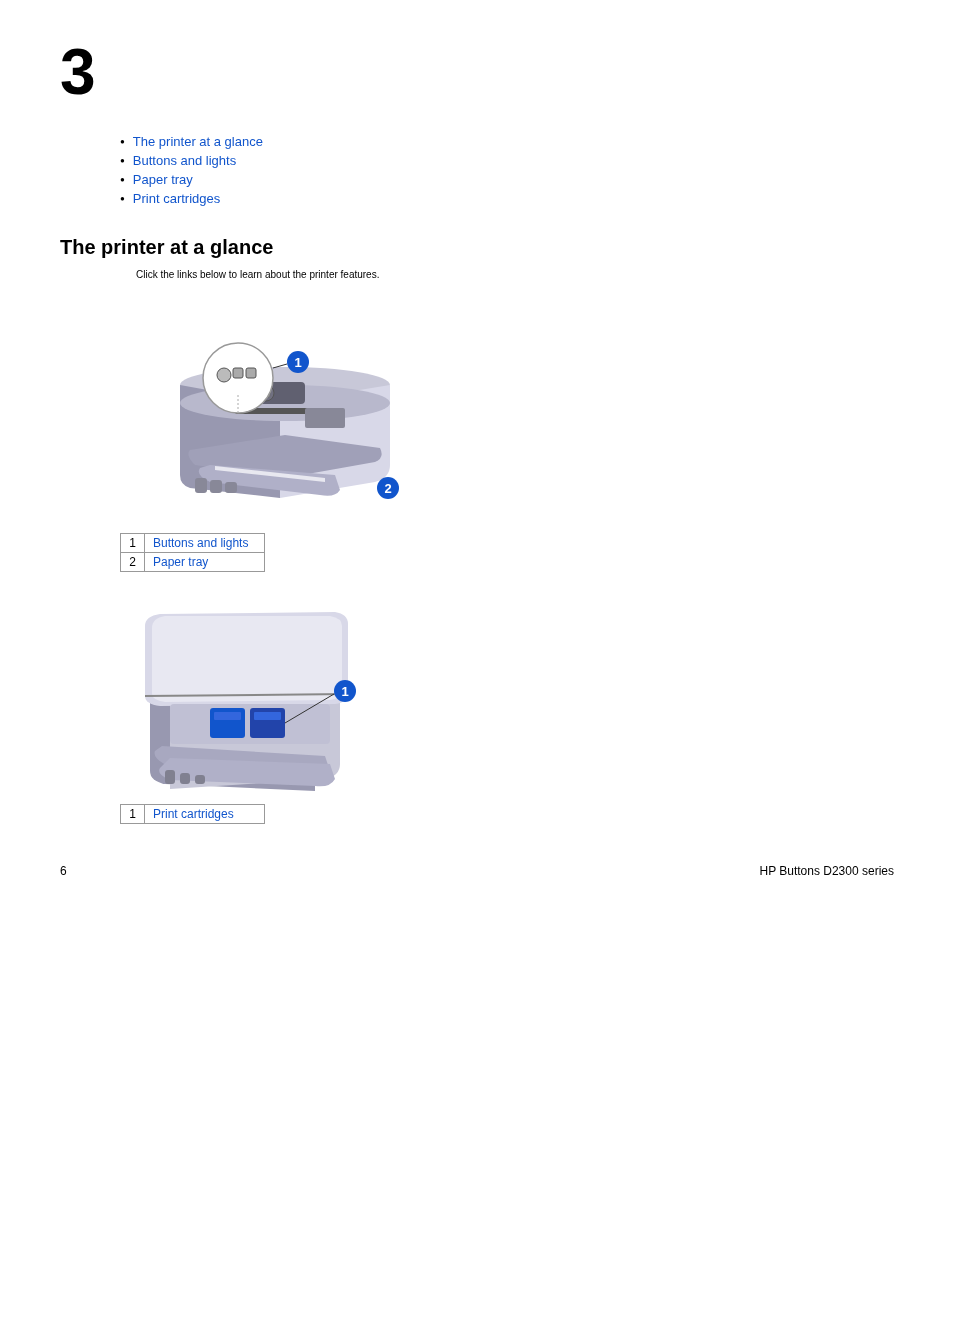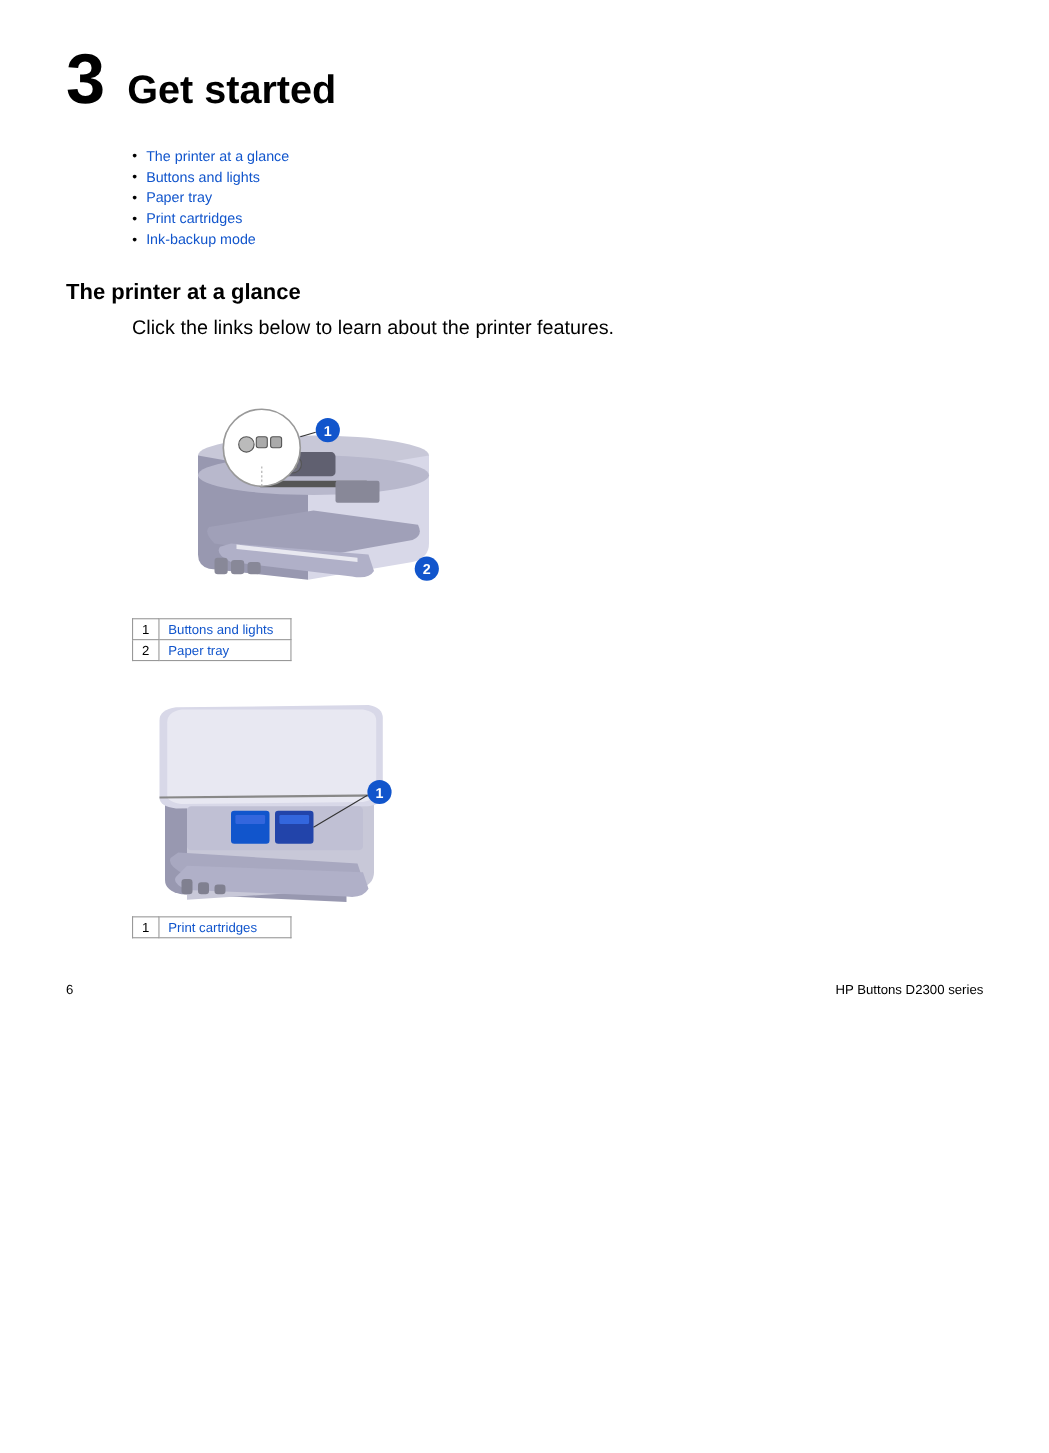--- a/index.html
+++ b/index.html
@@ -63,23 +63,23 @@
     
     .section-heading {
       font-size: 20px;
       font-weight: bold;
       color: #000;
       margin-bottom: 10px;
       border-bottom: none;
     }
 
     .section-intro {
-      margin-left: 60px;
+      margin-left: 76px;
       margin-bottom: 20px;
-      font-size: 18px;
+      font-size: 10px;
       color: #000;
     }
 
     
     .diagram-container {
       margin-left: 60px;
       margin-bottom: 10px;
       position: relative;
       display: inline-block;
     }
@@ -125,39 +125,35 @@
     }
   </style>
 </head>
 <body>
 
 <div class="page">
 
   
   <div class="chapter-header">
     <span class="chapter-number">3</span>
-    <span class="chapter-title">Get started</span>
   </div>
 
   
   <ul class="toc-list">
     <li>
       <a href="#glance">The printer at a glance</a>
     </li>
     <li>
       <a href="#buttons">Buttons and lights</a>
     </li>
     <li>
       <a href="#paper">Paper tray</a>
     </li>
     <li>
       <a href="#cartridges">Print cartridges</a>
-    </li>
-    <li>
-      <a href="#inkbackup">Ink-backup mode</a>
     </li>
   </ul>
 
   
   <h2 class="section-heading" id="glance">The printer at a glance</h2>
 
   <p class="section-intro">Click the links below to learn about the printer features.</p>
 
   
   <div class="diagram-container">

